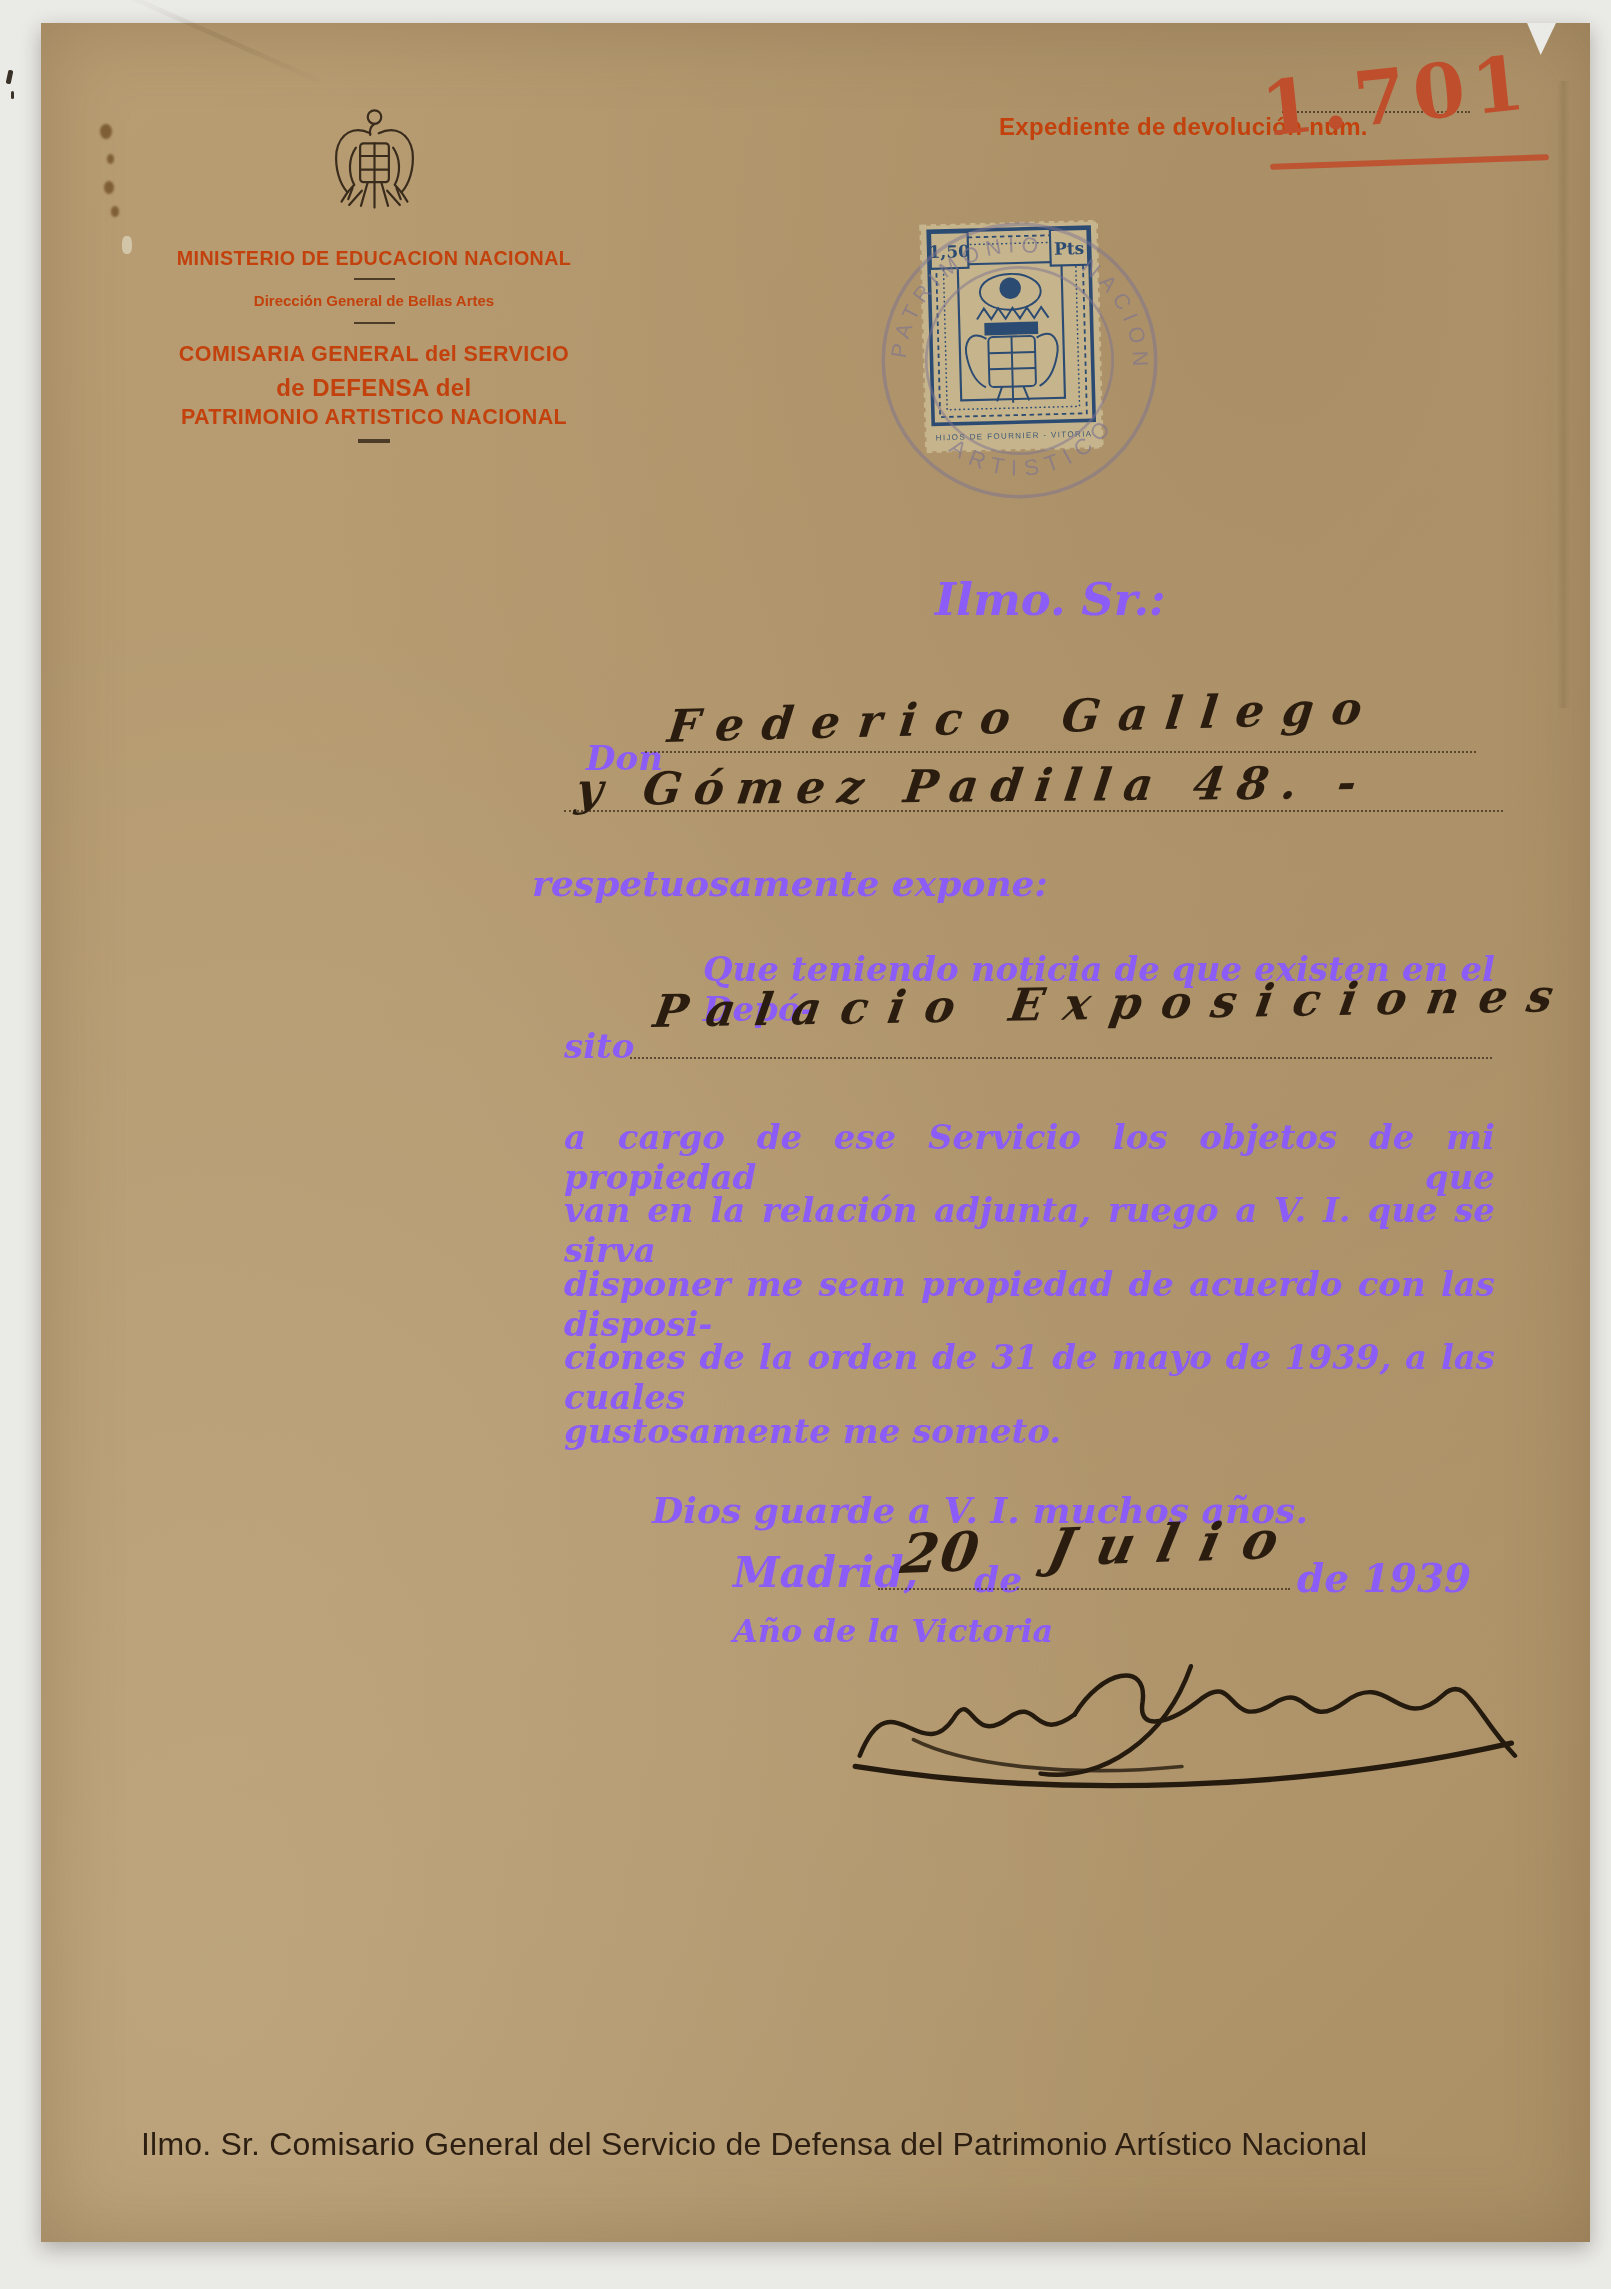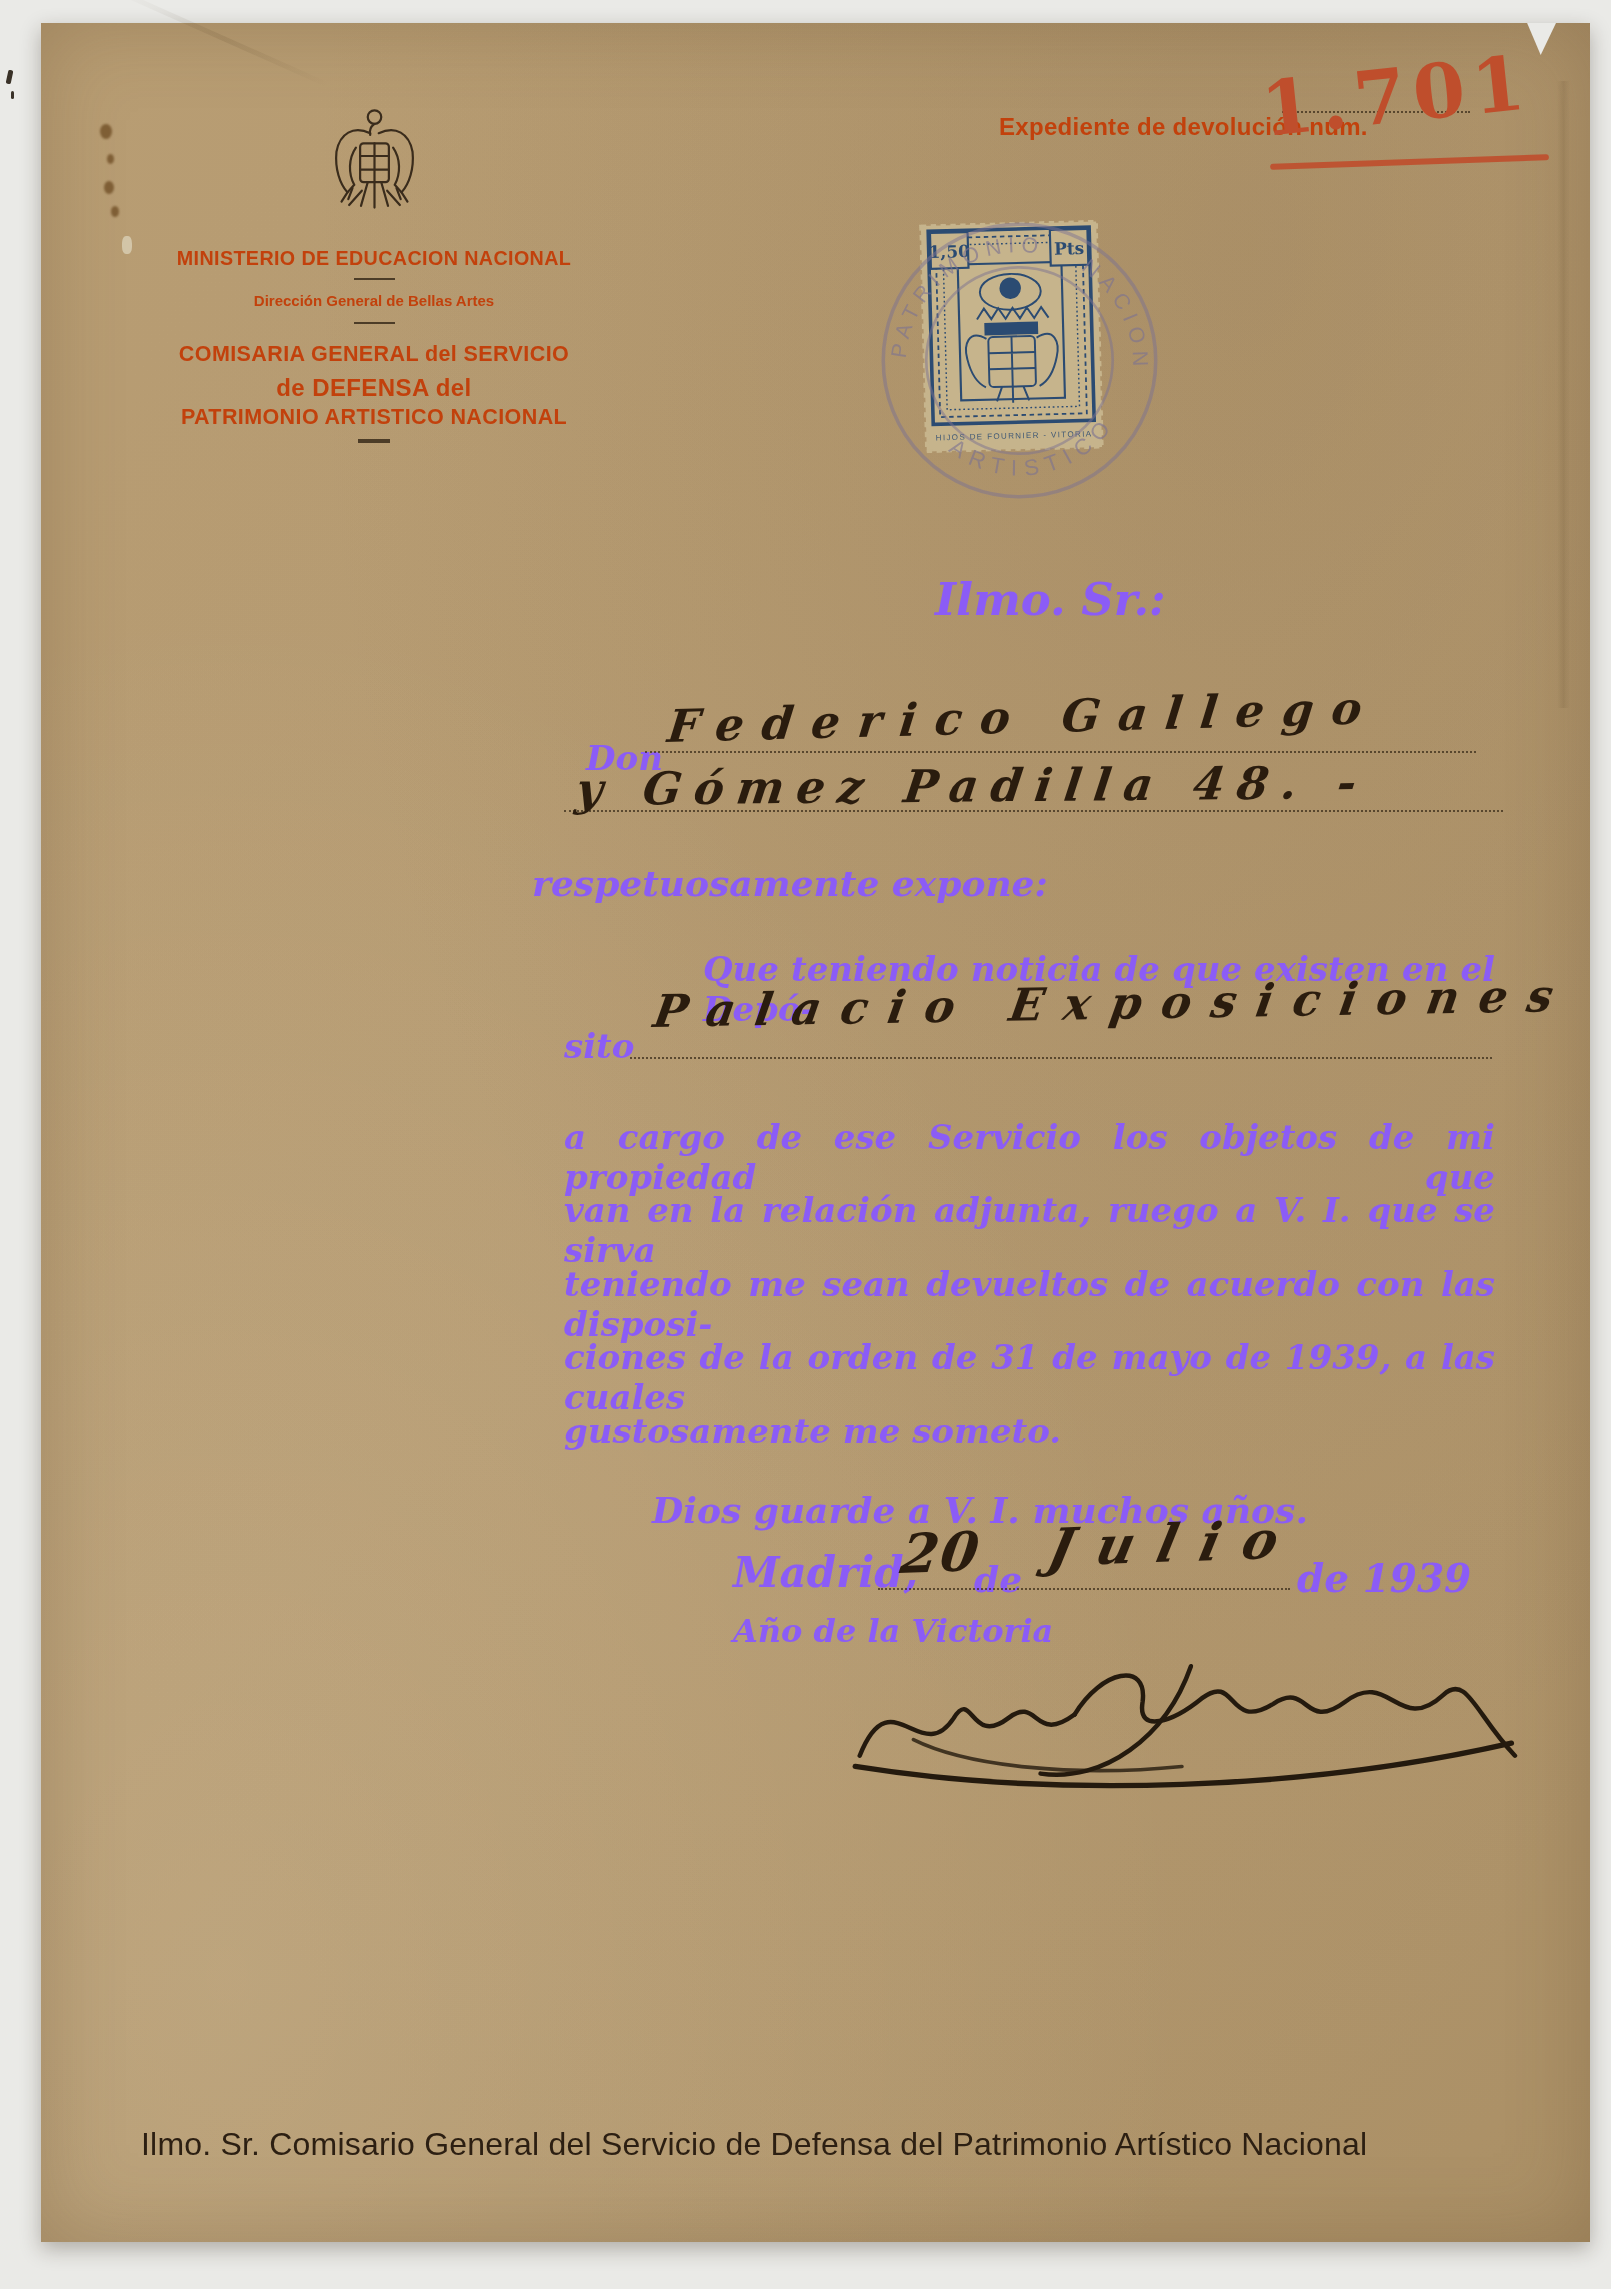--- a/index.html
+++ b/index.html
@@ -148,21 +148,21 @@
   <div class="dotline" style="left:564px;top:810px;width:939px;"></div>
   <div class="abs hand" style="left:573px;top:763px;font-size:45px;letter-spacing:12.5px;transform:rotate(-.5deg) skewX(-8deg);">y Gómez  Padilla 48. -</div>
   <div class="abs bodyprint" style="left:532px;top:862px;font-size:36px;">respetuosamente expone:</div>
 
   <div class="abs bodyprint jline" style="left:703px;top:949px;width:792px;font-size:34px;">Que teniendo noticia de que existen en el Depó-</div>
   <div class="abs bodyprint" style="left:564px;top:1026px;font-size:34px;">sito</div>
   <div class="dotline" style="left:630px;top:1057px;width:862px;"></div>
   <div class="abs hand" style="left:650px;top:985px;font-size:45px;letter-spacing:19.7px;transform:rotate(-1deg) skewX(-10deg);">Palacio Exposiciones</div>
   <div class="abs bodyprint jline" style="left:564px;top:1117px;font-size:34px;">a cargo de ese Servicio los objetos de mi propiedad que</div>
   <div class="abs bodyprint jline" style="left:564px;top:1190px;font-size:34px;">van en la relación adjunta, ruego a V. I. que se sirva</div>
-  <div class="abs bodyprint jline" style="left:564px;top:1264px;font-size:34px;">teniendo me sean devueltos de acuerdo con las disposi-</div>
+  <div class="abs bodyprint jline" style="left:564px;top:1264px;font-size:34px;">disponer me sean propiedad de acuerdo con las disposi-</div>
   <div class="abs bodyprint jline" style="left:564px;top:1337px;font-size:34px;">ciones de la orden de 31 de mayo de 1939, a las cuales</div>
   <div class="abs bodyprint" style="left:564px;top:1411px;font-size:34px;">gustosamente me someto.</div>
 
   <div class="abs bodyprint" style="left:652px;top:1489px;font-size:36px;">Dios guarde a V. I. muchos años.</div>
   <div class="abs bodyprint" style="left:733px;top:1548px;font-size:42px;">Madrid,</div>
   <div class="abs hand" style="left:897px;top:1522px;font-size:54px;letter-spacing:1.8px;transform:rotate(-2deg) skewX(-10deg);">20</div>
   <div class="abs bodyprint" style="left:974px;top:1558px;font-size:36px;">de</div>
   <div class="dotline" style="left:878px;top:1588px;width:412px;"></div>
   <div class="abs hand" style="left:1043px;top:1517px;font-size:52px;letter-spacing:23px;transform:rotate(-2deg) skewX(-14deg);">Julio</div>
   <div class="abs bodyprint" style="left:1297px;top:1555px;font-size:39px;">de 1939</div>

